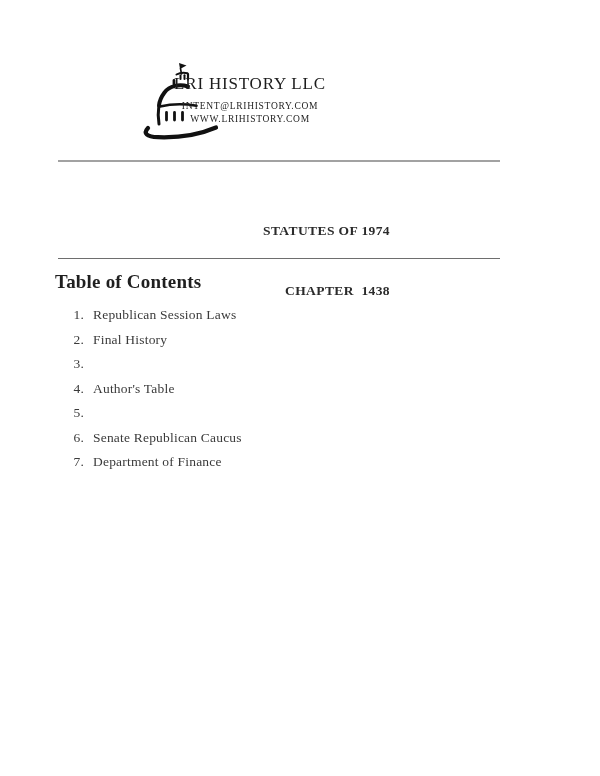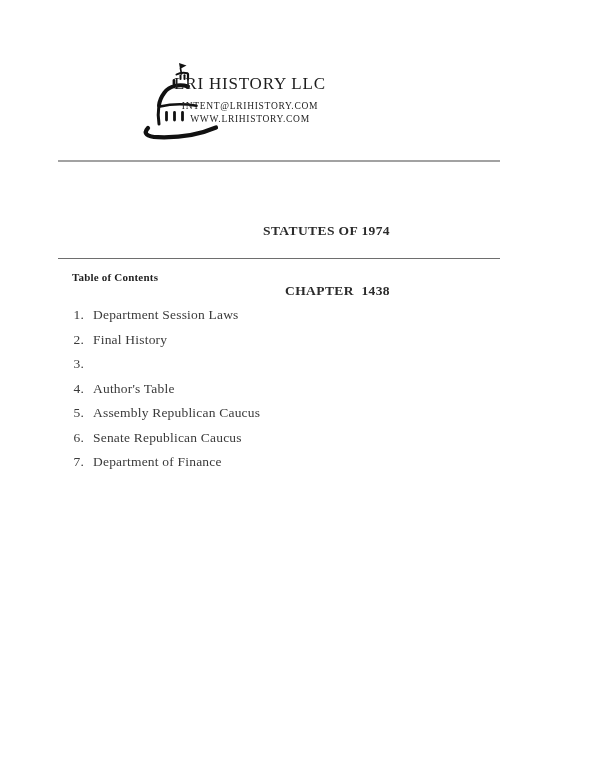--- a/index.html
+++ b/index.html
@@ -73,24 +73,24 @@
     font-size: 13.5px;
     line-height: 20px;
     letter-spacing: 0.4px;
     color: #2b2b2b;
     white-space: pre-wrap;
   }
 
   
   .toc-heading {
     position: absolute;
-    left: 72px;
+    left: 55px;
     top: 271px;
     font-weight: bold;
-    font-size: 11px;
+    font-size: 19px;
     letter-spacing: 0.2px;
     color: #1f1f1f;
   }
   .toc-list {
     position: absolute;
     left: 70px;
     top: 307px;
     margin: 0;
     padding: 0;
     list-style: none;
@@ -156,36 +156,35 @@
   <div class="reference">
     <div>STATUTES OF 1974</div>
     <div>CHAPTER  1438</div>
   </div>
 
   <div class="toc-heading">Table of Contents</div>
 
   <ol class="toc-list">
     <li class="toc-item">
       <span class="toc-num">1.</span>
-      <span class="toc-label">Department Session Laws</span>
+      <span class="toc-label">Republican Session Laws</span>
     </li>
     <li class="toc-item">
       <span class="toc-num">2.</span>
       <span class="toc-label">Final History</span>
     </li>
     <li class="toc-item">
       <span class="toc-num">3.</span>
     </li>
     <li class="toc-item">
       <span class="toc-num">4.</span>
       <span class="toc-label">Author's Table</span>
     </li>
     <li class="toc-item">
       <span class="toc-num">5.</span>
-      <span class="toc-label">Assembly Republican Caucus</span>
     </li>
     <li class="toc-item">
       <span class="toc-num">6.</span>
       <span class="toc-label">Senate Republican Caucus</span>
     </li>
     <li class="toc-item">
       <span class="toc-num">7.</span>
       <span class="toc-label">Department of Finance</span>
     </li>
   </ol>

